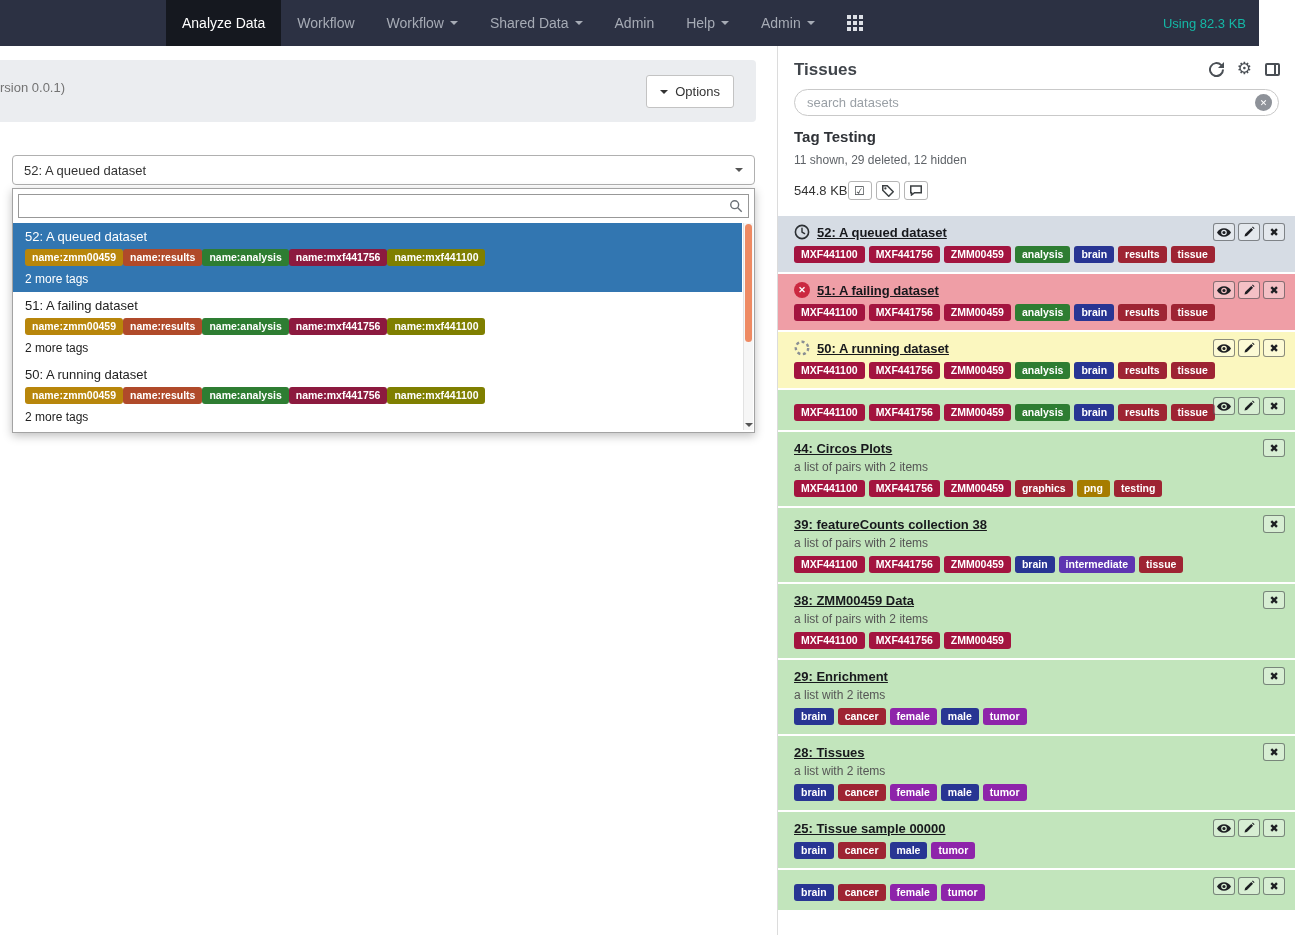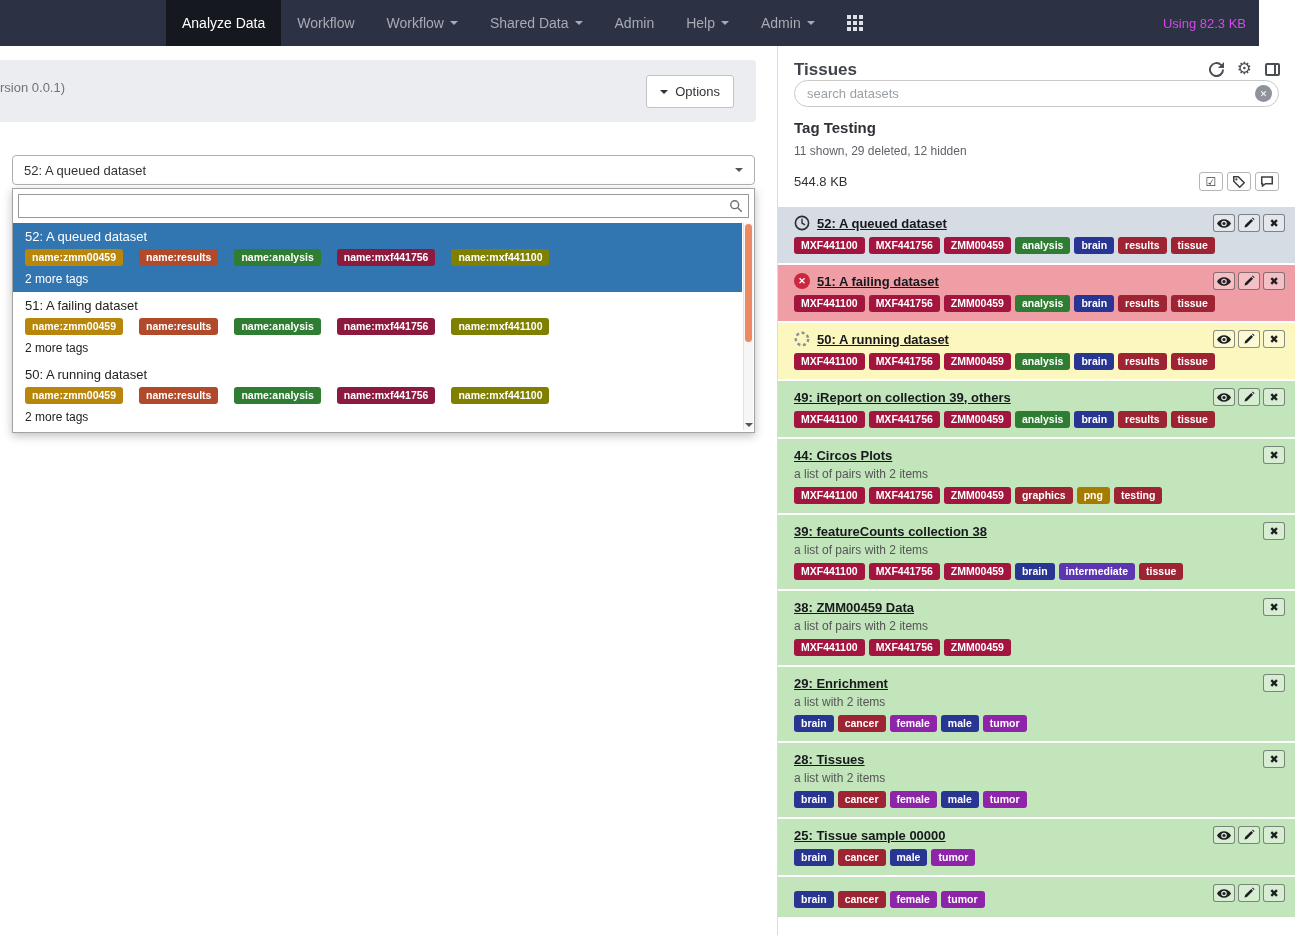--- a/index.html
+++ b/index.html
@@ -7,60 +7,60 @@
 body{font-family:"Liberation Sans",sans-serif;background:#fff;position:relative;overflow:hidden}
 
 
 .navbar{position:absolute;top:0;left:0;width:1259px;height:46px;background:#2c3143}
 .nav-items{display:flex;margin-left:166px;height:100%}
 .nav-item{display:flex;align-items:center;gap:6px;padding:0 16px;font-size:14px;color:#a6abb5;cursor:pointer;white-space:nowrap}
 .nav-item.active{background:#15181f;color:#fff}
 .tri{width:0;height:0;border-left:4px solid transparent;border-right:4px solid transparent;border-top:4px solid currentColor;display:inline-block}
 .grid-icon{display:grid;grid-template-columns:repeat(3,4px);gap:2px}
 .grid-icon span{width:4px;height:4px;background:#dde0e6}
-.usage{position:absolute;right:13px;top:0;height:46px;display:flex;align-items:center;font-size:13px;color:#d946ef}
+.usage{position:absolute;right:13px;top:0;height:46px;display:flex;align-items:center;font-size:13px;color:#14b8a6}
 
 
 .main{position:absolute;top:46px;left:0;width:777px;height:889px;background:#fff}
 .tool-header{position:absolute;top:14px;left:-20px;width:776px;height:62px;background:#ebedf0;border-radius:4px}
 .tool-title{position:absolute;left:20px;top:20px;font-size:13px;color:#737373}
 .options-btn{position:absolute;right:22px;top:15px;height:33px;padding:0 13px;background:#fff;border:1px solid #c3c3c3;border-radius:3px;font-size:13px;color:#333;display:flex;align-items:center;gap:7px;cursor:pointer;font-family:inherit}
 .select-box{position:absolute;top:109px;left:12px;width:743px;height:30px;background:#fff;border:1px solid #b0b0b0;border-radius:4px;display:flex;align-items:center;justify-content:space-between;padding:0 11px;font-size:13px;color:#333;cursor:pointer}
 .select-box .tri{color:#555}
 .dropdown{position:absolute;top:142px;left:12px;width:743px;background:#fff;border:1px solid #a3a3a3;box-shadow:0 3px 9px rgba(0,0,0,.25);z-index:5;padding-bottom:2px}
 .dd-search{margin:5px;position:relative}
 .dd-search input{width:100%;height:24px;border:1px solid #989898;padding:0 26px 0 7px;font-size:13px;font-family:inherit;outline:none}
 .dd-mag{position:absolute;right:6px;top:5px}
 .dd-list{position:relative;padding-right:12px}
 .dd-option{padding:6px 12px 6px 12px;cursor:pointer}
 .dd-title{font-size:13px;color:#222;margin-bottom:5px}
-.dd-tags{display:flex;gap:16px;flex-wrap:wrap}
+.dd-tags{display:flex;gap:0;flex-wrap:wrap}
 .dd-more{font-size:12px;color:#222;margin-top:6px}
 .dd-option.selected{background:#3276b1}
 .dd-option.selected .dd-title,.dd-option.selected .dd-more{color:#fff}
 .tag{font-size:10.5px;font-weight:700;color:#fff;padding:2px 7px;border-radius:3px;white-space:nowrap;line-height:13px}
 .dd-scroll{position:absolute;top:0;bottom:0;right:1px;width:10px;background:#f6f6f6;border-left:1px solid #e2e2e2}
 .dd-thumb{position:absolute;top:1px;left:1px;width:7px;height:118px;background:#ee8a63;border-radius:4px}
 .dd-down{position:absolute;bottom:3px;left:1px;color:#555}
 
 
 .history{position:absolute;top:46px;left:777px;width:518px;height:889px;background:#fff;border-left:1px solid #dcdcdc;overflow:hidden}
 .h-head{padding:14px 16px 0 16px;position:relative}
 .h-title-main{font-size:17px;font-weight:700;color:#40454b;line-height:20px}
 .h-head-icons{position:absolute;right:15px;top:15px;display:flex;gap:13px;align-items:center;color:#4a4f55}
 .hicon{cursor:pointer;display:inline-flex;align-items:center;font-size:17px;line-height:16px;color:#4a4f55}
 .win{width:15px;height:13px;border:2px solid #4a4f55;border-radius:2px;display:inline-flex;justify-content:flex-end}
 .win-in{width:4px;height:100%;border-left:2px solid #4a4f55}
-.h-search{position:relative}
+.h-search{margin-top:9px;position:relative}
 .h-search input{width:100%;height:27px;border:1px solid #c9c9c9;border-radius:14px;padding:0 32px 0 12px;font-size:13px;font-family:inherit;color:#333;outline:none}
 .h-search input::placeholder{color:#9aa0a6}
 .h-clear{position:absolute;right:7px;top:5px;width:17px;height:17px;border-radius:50%;background:#8e9299;color:#fff;font-size:9px;display:flex;align-items:center;justify-content:center;cursor:pointer}
 .h-name{font-size:15px;font-weight:700;color:#2f3237;margin-top:12px}
 .h-counts{font-size:12px;color:#5f6368;margin-top:8px}
-.h-size-row{display:flex;justify-content:space-between;align-items:center;margin-top:14px}
+.h-size-row{display:flex;align-items:center;margin-top:14px}
 .h-size{font-size:13px;color:#333}
 .h-size-btns{display:flex;gap:4px}
 .sz-btn{width:24px;height:19px;border:1px solid #b5b5b5;border-radius:3px;background:#fff;display:flex;align-items:center;justify-content:center;font-size:12px;color:#3c4043;cursor:pointer}
 .h-list{margin-top:16px}
 .h-item{position:relative;padding:8px 12px 9px 16px;margin-bottom:2px}
 .h-row1{display:flex;align-items:center;min-height:16px}
 .st-icon{display:inline-flex;width:16px;height:16px;margin-right:7px;align-items:center;justify-content:center;flex:0 0 auto}
 .err{width:16px;height:16px;border-radius:50%;background:#cb2840;color:#fff;font-size:9px;font-weight:700;display:flex;align-items:center;justify-content:center}
 .h-title{font-size:13px;font-weight:700;color:#17181c;text-decoration:underline;cursor:pointer}
 .h-sub{font-size:12px;color:#555;margin-top:4px}
@@ -320,23 +320,20 @@
             <svg width="12" height="12" viewBox="0 0 16 16">
               <path d="M2 14l.8-3.2L11 2.6l2.4 2.4L5.2 13.2 2 14z" fill="#1d1f23"></path>
               <path d="M12 1.6L14.4 4l1-1L13 .6l-1 1z" fill="#1d1f23"></path>
             </svg>
           </span>
         <span class="h-btn">✖</span>
       </div>
     </div>
 
     <div class="h-item" style="background-color: rgb(194, 229, 188);">
-      <div class="h-row1">
-        <a class="h-title">49: iReport on collection 39, others</a>
-      </div>
       <div class="h-tags">
         <span class="tag" style="background-color: rgb(163, 20, 63);">MXF441100</span>
         <span class="tag" style="background-color: rgb(163, 20, 63);">MXF441756</span>
         <span class="tag" style="background-color: rgb(163, 20, 63);">ZMM00459</span>
         <span class="tag" style="background-color: rgb(46, 125, 50);">analysis</span>
         <span class="tag" style="background-color: rgb(40, 53, 147);">brain</span>
         <span class="tag" style="background-color: rgb(158, 36, 51);">results</span>
         <span class="tag" style="background-color: rgb(158, 36, 51);">tissue</span>
       </div>
       <div class="h-btns">

